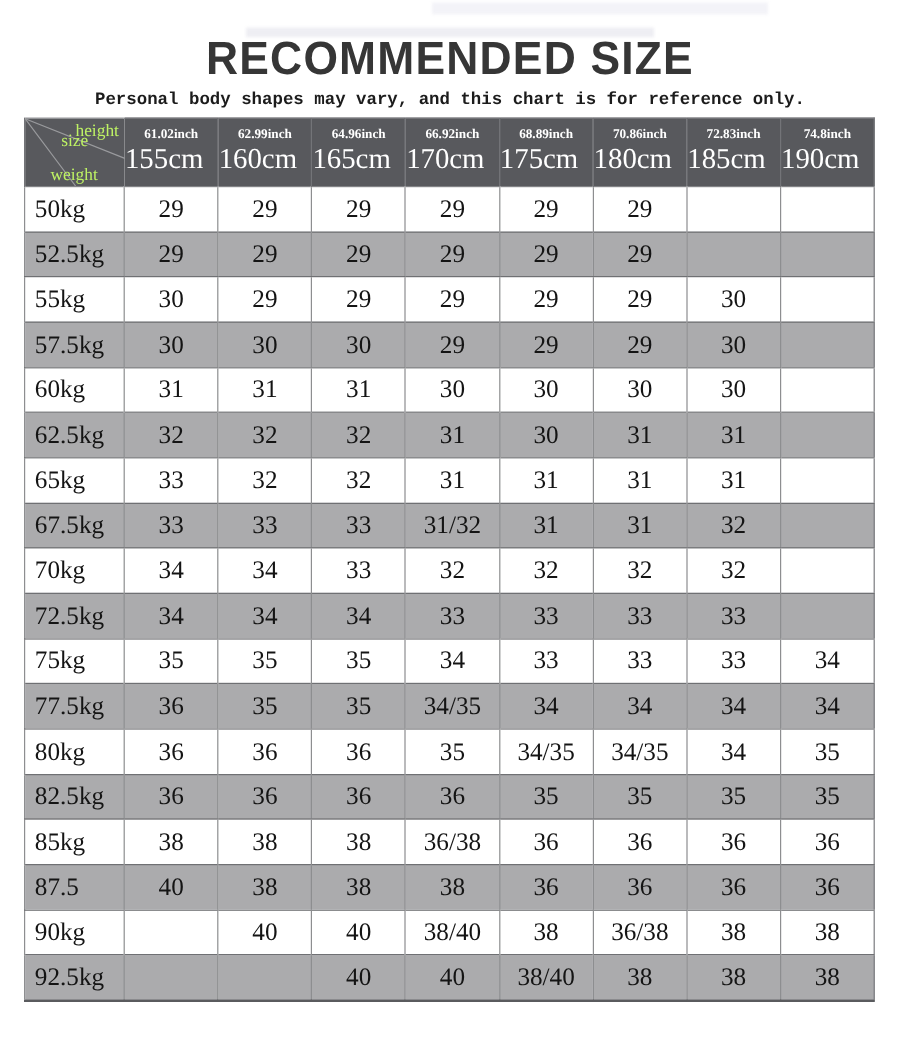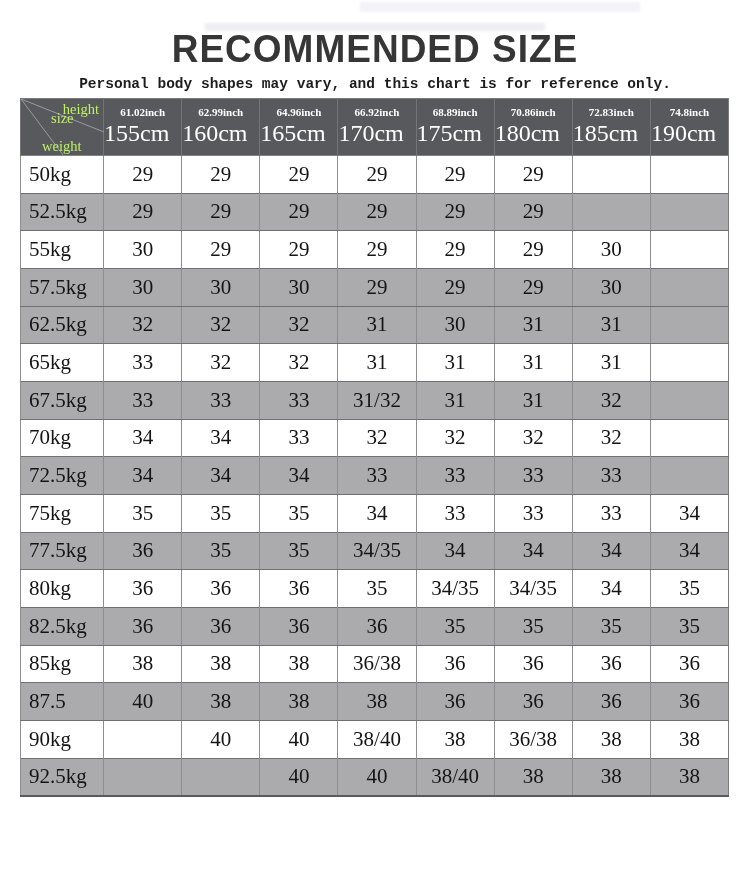--- a/index.html
+++ b/index.html
@@ -203,20 +203,31 @@
         <th class="weight-cell">57.5kg</th>
         <td>30</td>
         <td>30</td>
         <td>30</td>
         <td>29</td>
         <td>29</td>
         <td>29</td>
         <td>30</td>
         <td></td>
       </tr>
+      <tr>
+        <th class="weight-cell">60kg</th>
+        <td>31</td>
+        <td>31</td>
+        <td>31</td>
+        <td>30</td>
+        <td>30</td>
+        <td>30</td>
+        <td>30</td>
+        <td></td>
+      </tr>
       <tr class="stripe">
         <th class="weight-cell">62.5kg</th>
         <td>32</td>
         <td>32</td>
         <td>32</td>
         <td>31</td>
         <td>30</td>
         <td>31</td>
         <td>31</td>
         <td></td>

